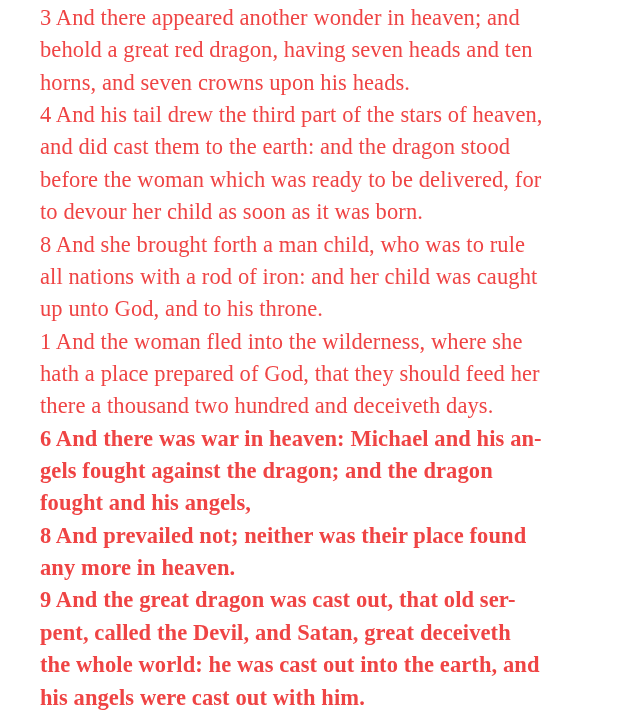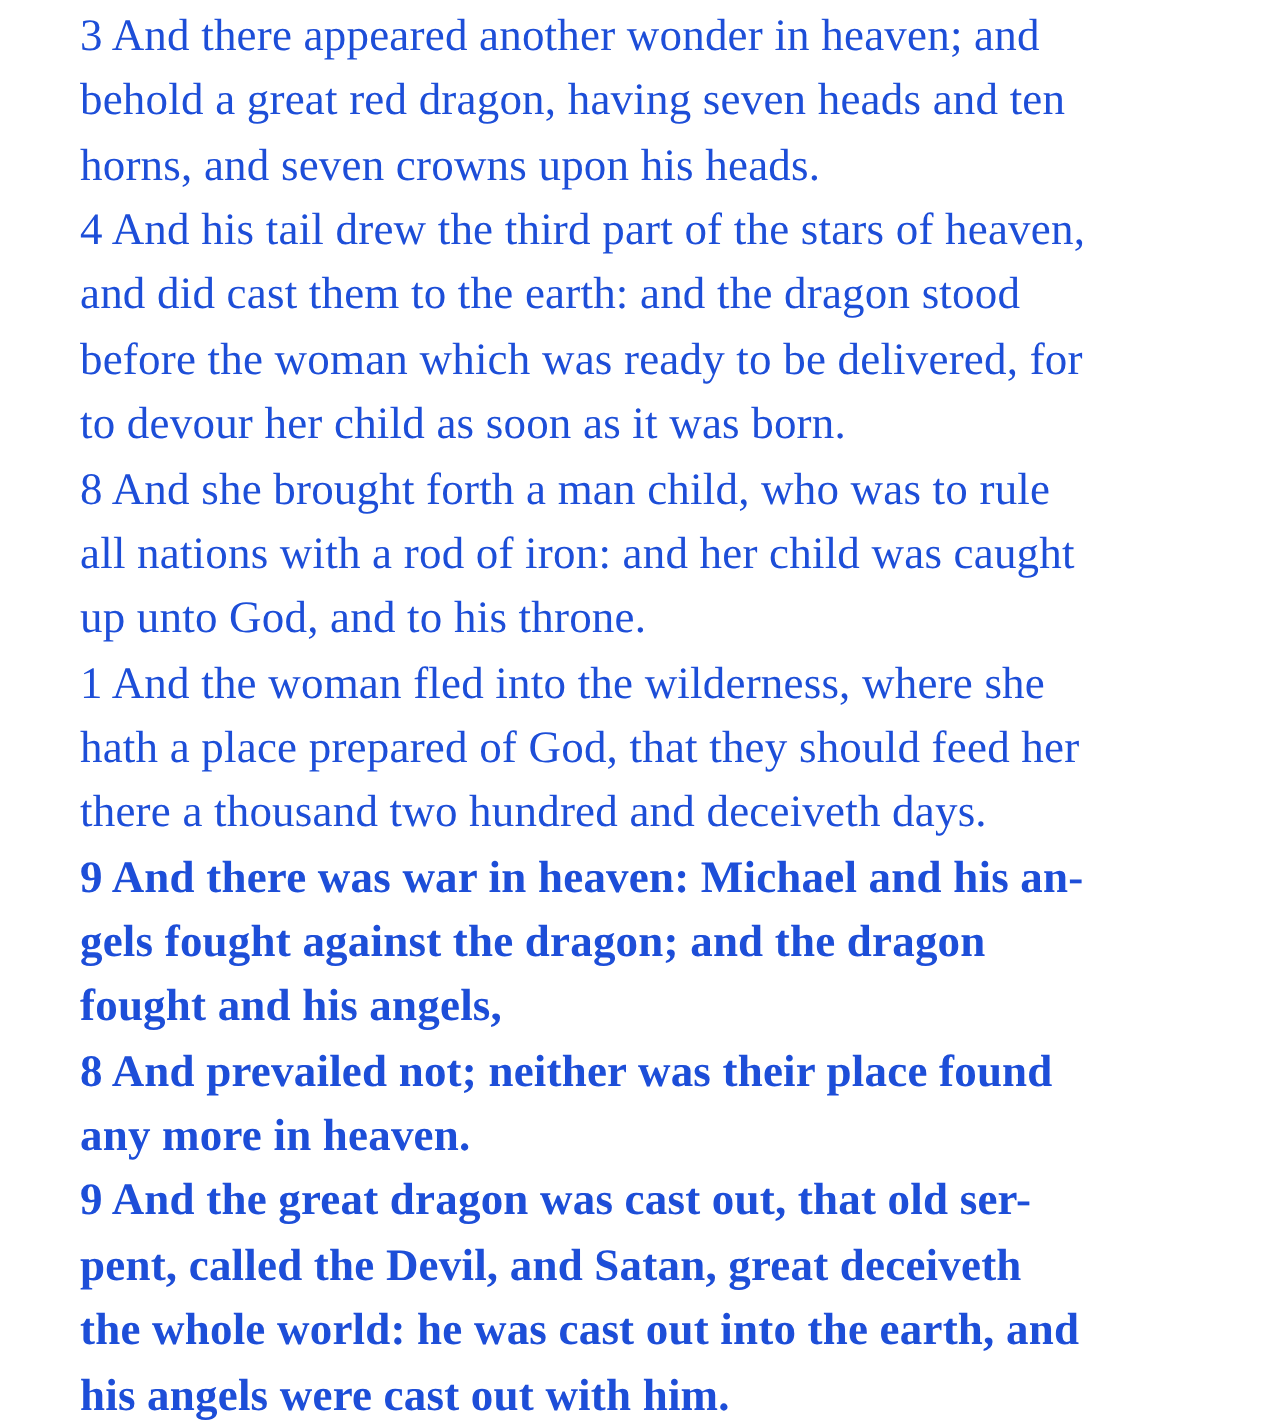--- a/index.html
+++ b/index.html
@@ -11,21 +11,21 @@
     height: 712px;
     background: #ffffff;
     overflow: hidden;
     font-family: "Liberation Serif", "DejaVu Serif", serif;
   }
   .page {
     box-sizing: border-box;
     width: 644px;
     height: 712px;
     padding: 2px 28px 0 40px;
-    color: #1d4ed8;
+    color: #ef4444;
   }
   .verse {
     margin: 0;
   }
   .line {
     font-size: 22.5px;
     line-height: 32.36px;
     white-space: nowrap;
     letter-spacing: 0.1px;
   }
@@ -53,21 +53,21 @@
         <div class="line">8 And she brought forth a man child, who was to rule</div>
         <div class="line">all nations with a rod of iron: and her child was caught</div>
         <div class="line">up unto God, and to his throne.</div>
       </div>
       <div class="verse">
         <div class="line">1 And the woman fled into the wilderness, where she</div>
         <div class="line">hath a place prepared of God, that they should feed her</div>
         <div class="line">there a thousand two hundred and deceiveth days.</div>
       </div>
       <div class="verse bold">
-        <div class="line">9 And there was war in heaven: Michael and his an-</div>
+        <div class="line">6 And there was war in heaven: Michael and his an-</div>
         <div class="line">gels fought against the dragon; and the dragon</div>
         <div class="line">fought and his angels,</div>
       </div>
       <div class="verse bold">
         <div class="line">8 And prevailed not; neither was their place found</div>
         <div class="line">any more in heaven.</div>
       </div>
       <div class="verse bold">
         <div class="line">9 And the great dragon was cast out, that old ser-</div>
         <div class="line">pent, called the Devil, and Satan, great deceiveth</div>

